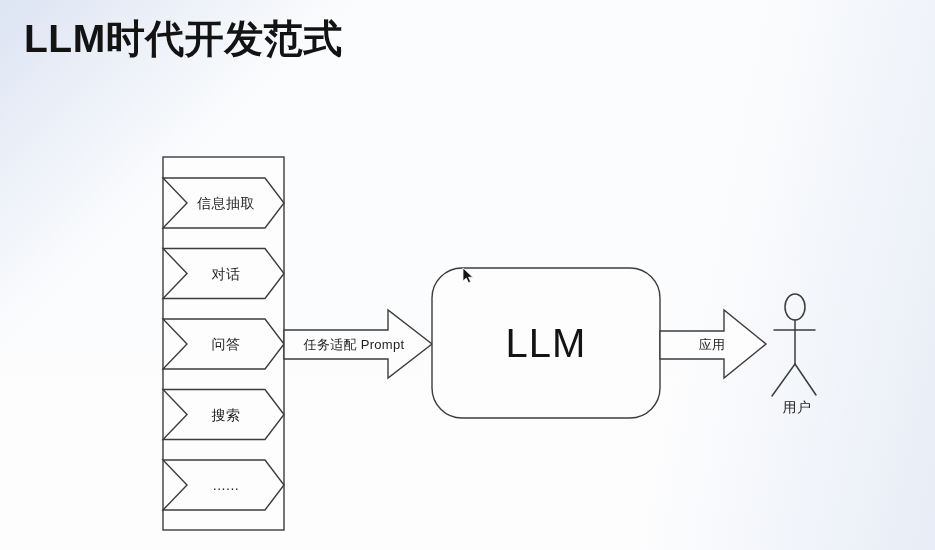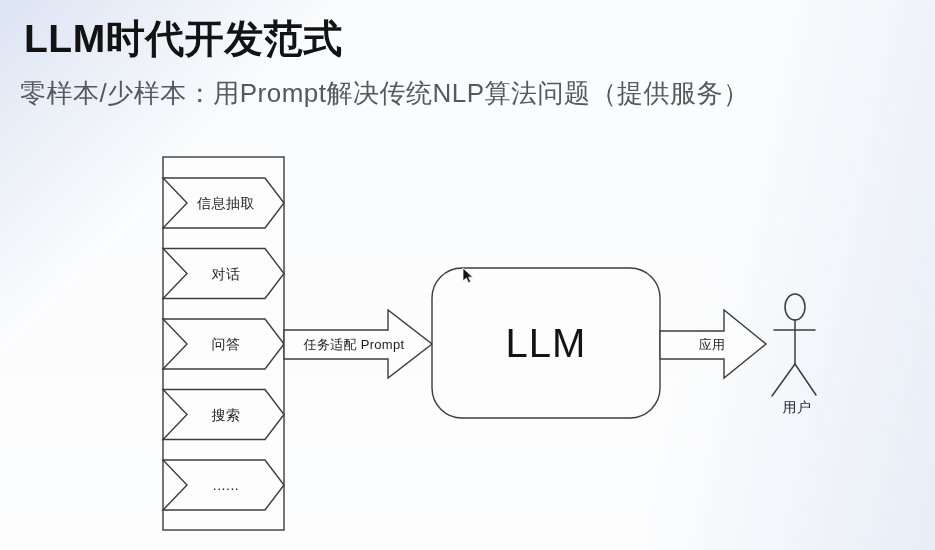--- a/index.html
+++ b/index.html
@@ -86,21 +86,20 @@
     stroke: #f7f7f7;
     stroke-width: 0.8;
   }
 </style>
 </head>
 <body>
 
 <div class="slide">
 
   <h1 class="slide-title">LLM时代开发范式</h1>
-  <p class="slide-subtitle">零样本/少样本：用Prompt解决传统NLP算法问题（提供服务）</p>
 
   <svg class="diagram-svg" viewBox="0 0 935 550">
 
     <rect class="shape" x="163" y="157" width="121" height="373"></rect>
 
     <g>
       <polygon class="shape" points="163,178 265,178 284,203 265,228 163,228 187,203"></polygon>
       <text class="diagram-label" x="226" y="208" text-anchor="middle">信息抽取</text>
     </g>
 

